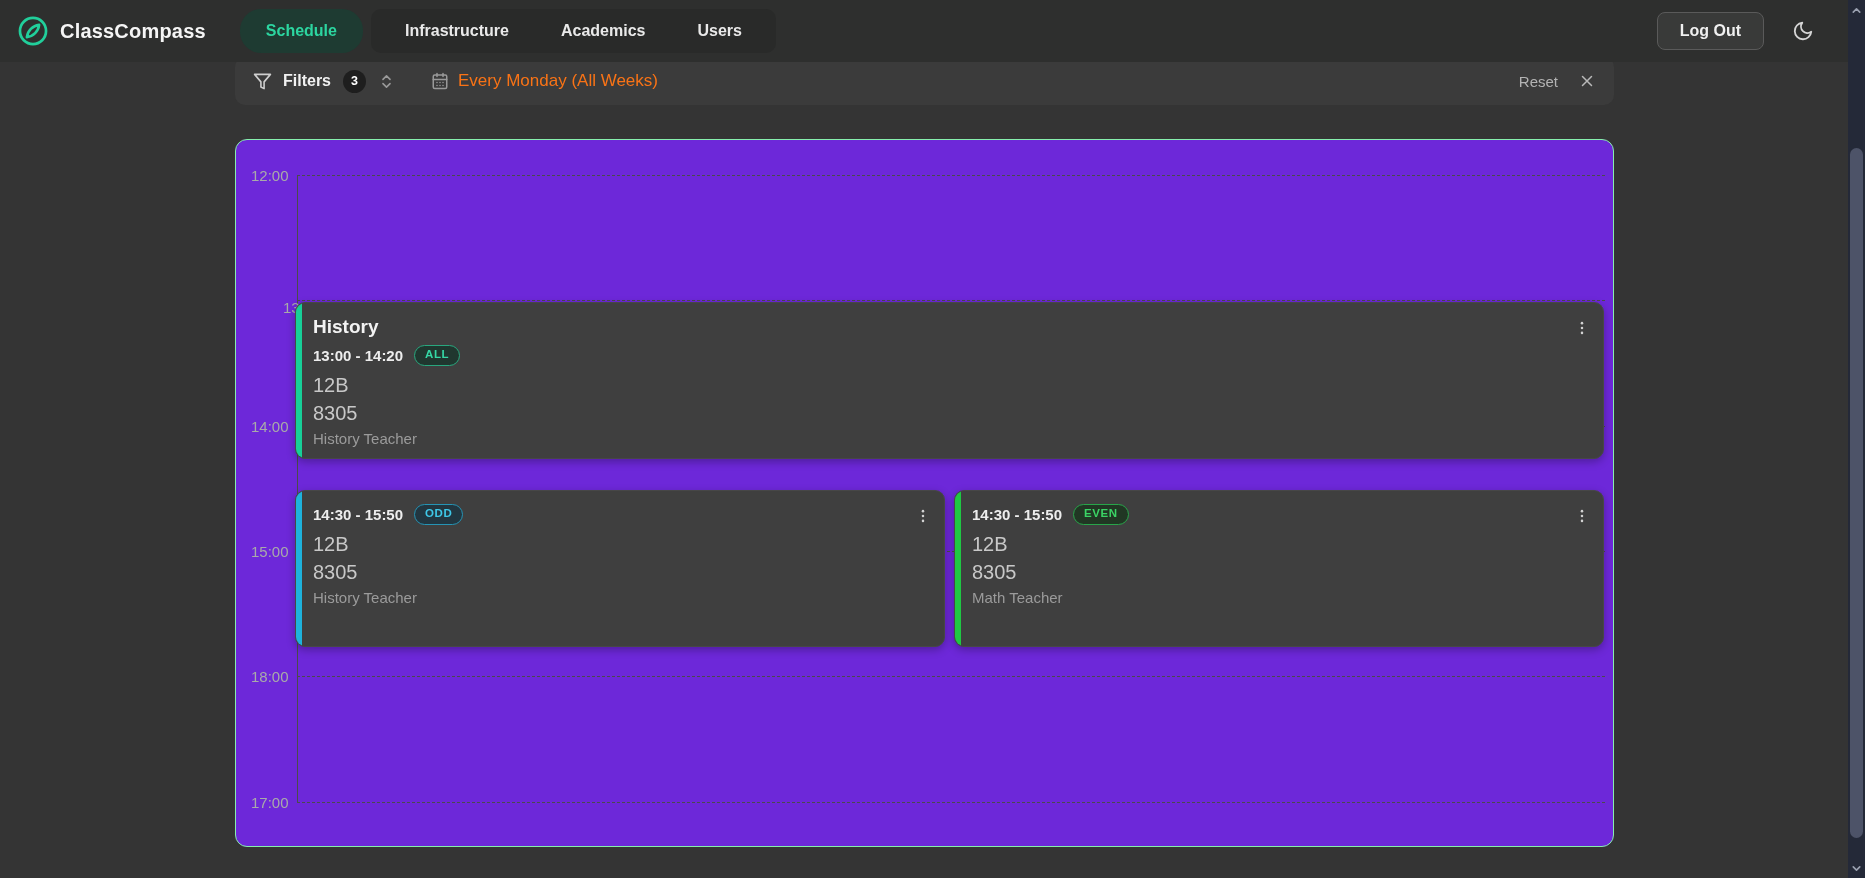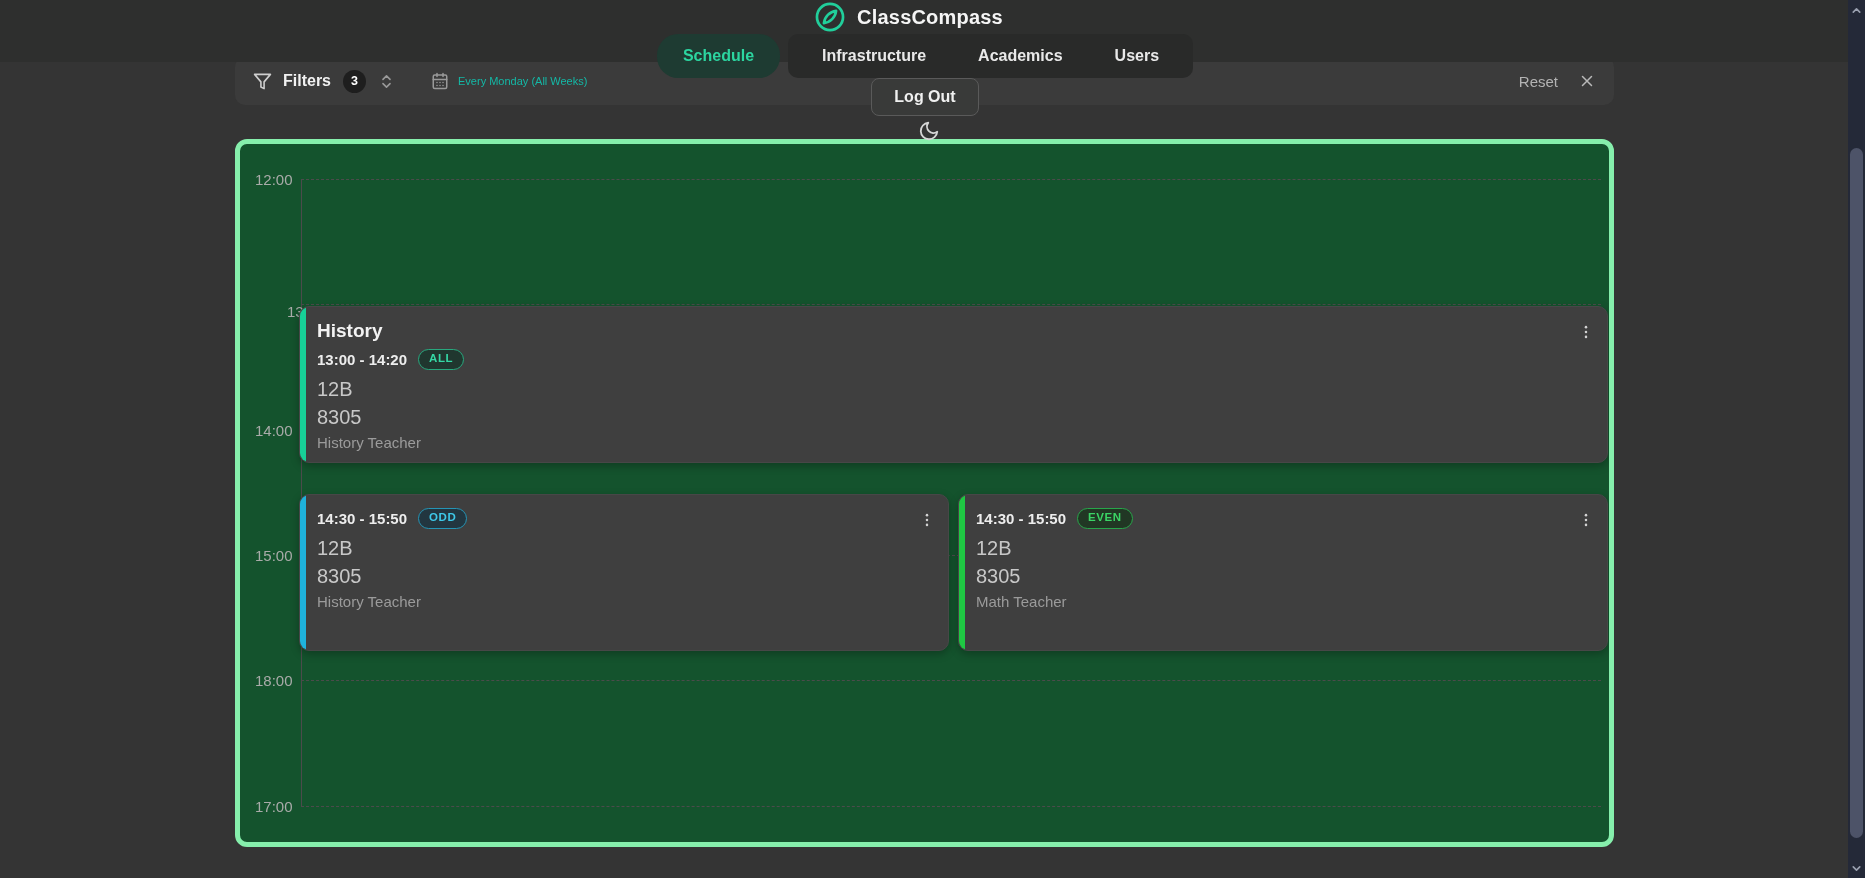--- a/index.html
+++ b/index.html
@@ -7,21 +7,21 @@
     width: 1865px; height: 878px;
     font-family: "Liberation Sans", sans-serif;
     background: #343434; color: #e8e8e8;
     overflow: hidden; position: relative;
   }
 
   
   .header {
     position: absolute; top: 0; left: 0; width: 1848px; height: 62px;
     background: #2e2f2e; display: flex; align-items: center;
-    padding: 0 14px 0 16px; z-index: 5; flex-direction: column;
+    padding: 0 14px 0 16px; z-index: 5;
   }
   .logo-wrap { display: flex; align-items: center; gap: 10px; margin-right: 34px; }
   .app-title { font-size: 20px; font-weight: 700; color: #f5f5f5; letter-spacing: .2px; }
   .nav { display: flex; align-items: center; height: 44px; }
   .tab {
     font-size: 16px; font-weight: 600; color: #e9e9e9;
     padding: 12px 26px; border-radius: 21px; cursor: pointer; white-space: nowrap;
   }
   .tab-group {
     display: flex; align-items: center; background: #292a29;
@@ -45,29 +45,29 @@
     background: #3b3b3b; border-radius: 10px;
     display: flex; align-items: center; padding: 0 18px; z-index: 4;
   }
   .filters-label { font-size: 16px; font-weight: 700; color: #f1f1f1; margin-left: 11px; }
   .filters-count {
     width: 23px; height: 23px; border-radius: 50%; background: #1e1e1e;
     color: #ffffff; font-size: 12.5px; font-weight: 700;
     display: flex; align-items: center; justify-content: center; margin-left: 12px;
   }
   .chevrons-btn { background: none; border: none; cursor: pointer; margin-left: 12px; display: flex; }
-  .filter-summary { display: flex; align-items: center; gap: 9px; margin-left: 36px; color: #14b8a6; font-size: 11px; }
+  .filter-summary { display: flex; align-items: center; gap: 9px; margin-left: 36px; color: #f97316; font-size: 17px; }
   .filter-right { margin-left: auto; display: flex; align-items: center; gap: 20px; }
   .reset-link { color: #b3b3b3; font-size: 15px; cursor: pointer; background: none; border: none; font-family: inherit; }
   .close-btn { background: none; border: none; cursor: pointer; display: flex; }
 
   
   .schedule {
     position: absolute; left: 235px; top: 139px; width: 1379px; height: 708px;
-    background: #14532d; border: 5px solid #86efac; border-radius: 12px;
+    background: #6d28d9; border: 1px solid #86efac; border-radius: 12px;
     overflow: hidden;
   }
   .time-label {
     position: absolute; left: 15px; width: 42px; font-size: 15px; color: #a9aba9;
     text-align: left;
   }
   .grid-line {
     position: absolute; left: 61px; right: 8px; height: 0;
     border-top: 1px dashed #4b4b4b;
   }

